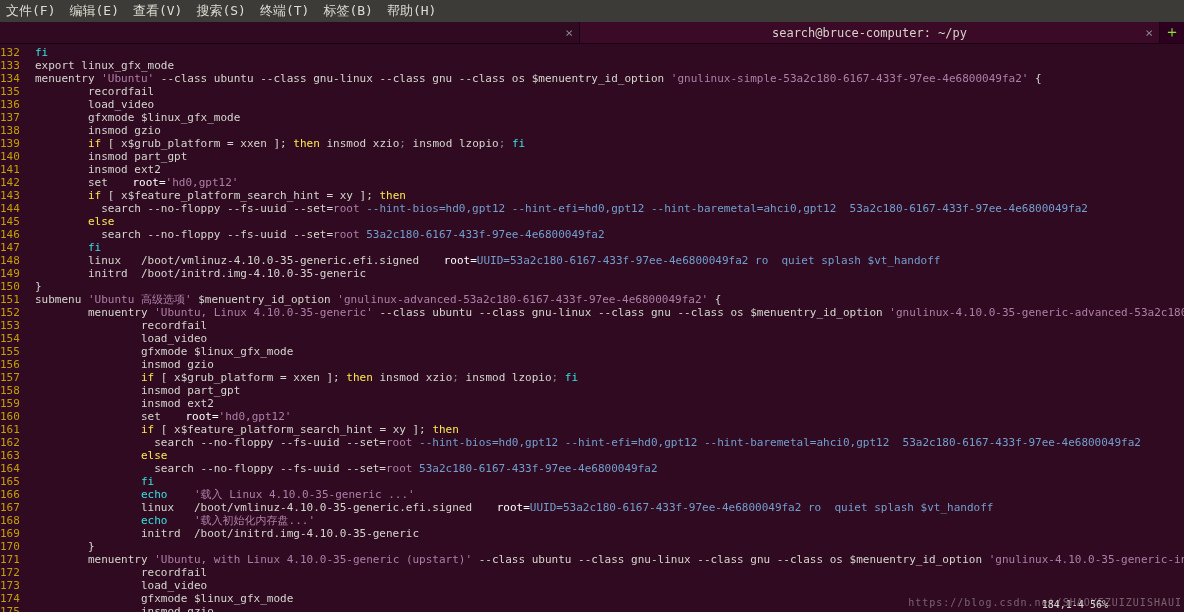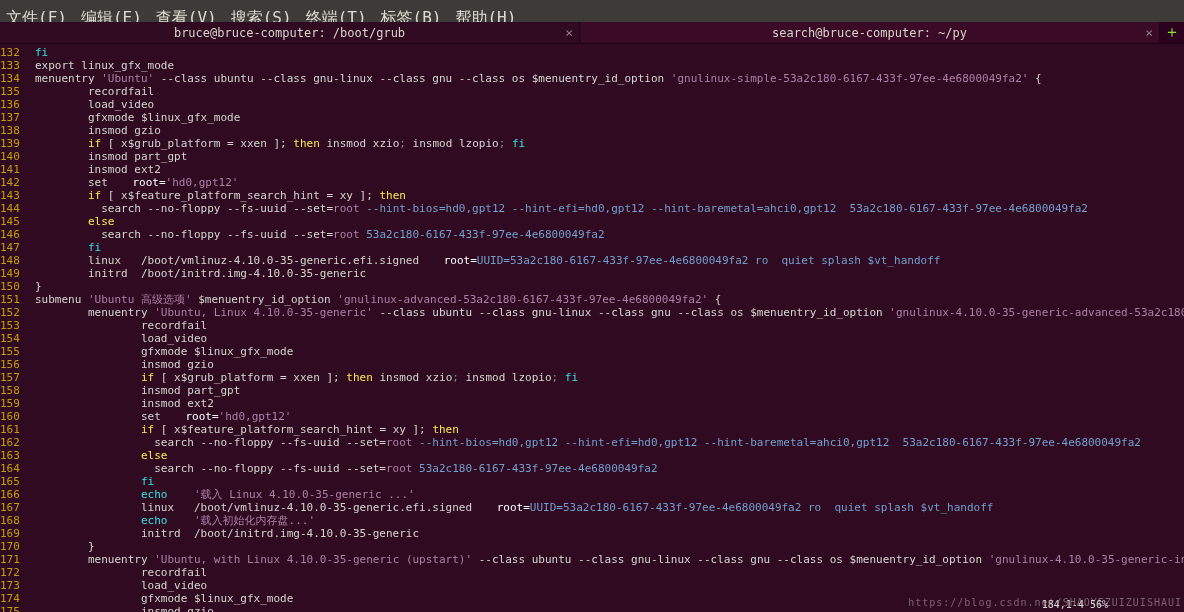--- a/index.html
+++ b/index.html
@@ -1,17 +1,17 @@
 <!DOCTYPE html>
 <html><head>
 <meta charset="utf-8">
 <style>
 * { margin:0; padding:0; box-sizing:border-box; }
 body { width:1184px; height:612px; background:#2c001e; font-family:"DejaVu Sans Mono","Ubuntu Mono",monospace; font-size:11px; overflow:hidden; position:relative; }
-.menubar { height:22px; background:#3c3b37; color:#dfdbd2; display:flex; align-items:flex-start; padding:8px 6px; font-size:16px; }
+.menubar { height:22px; background:#3c3b37; color:#dfdbd2; display:flex; align-items:center; padding:8px 6px; font-size:13px; }
 .menubar span { margin-right:14px; cursor:pointer; }
 .tabbar { height:22px; background:#2c001e; display:flex; border-bottom:1px solid #1a0012; }
 .tab { flex:1; display:flex; align-items:center; justify-content:center; position:relative; color:#d7d3cb; font-size:12px; border-right:1px solid #1a0012; background:#3a0a26; }
 .tab.active { background:#300a20; }
 .tab .close { position:absolute; right:6px; color:#888; font-size:13px; cursor:pointer; }
 .addtab { width:24px; display:flex; align-items:center; justify-content:center; color:#8ae234; font-size:16px; cursor:pointer; }
 .terminal { position:absolute; top:44px; left:0; right:0; bottom:0; background:#300a20; padding:2px 4px 2px 0; color:#d3d7cf; line-height:13px; white-space:pre; overflow:hidden; }
 .gutter { display:inline-block; width:28px; text-align:left; color:#c4a000; margin-right:7px; }
 .kw-if { color:#fce94f; }
 .kw-then { color:#fce94f; }
@@ -32,21 +32,20 @@
     <span>文件(F)</span>
     <span>编辑(E)</span>
     <span>查看(V)</span>
     <span>搜索(S)</span>
     <span>终端(T)</span>
     <span>标签(B)</span>
     <span>帮助(H)</span>
   </div>
 <div class="tabbar">
     <div class="tab active">
-      <span>bruce@bruce-computer: /boot/grub</span>
       <span class="close">×</span>
     </div>
     <div class="tab">
       <span>search@bruce-computer: ~/py</span>
       <span class="close">×</span>
     </div>
     <div class="addtab">＋</div>
   </div>
 <div class="terminal"><div><span class="gutter">132</span><span class="cmd">fi</span></div><div><span class="gutter">133</span><span>export</span><span> linux_gfx_mode</span></div><div><span class="gutter">134</span><span>menuentry </span><span class="str">'Ubuntu'</span><span> --class ubuntu --class gnu-linux --class gnu --class os $menuentry_id_option </span><span class="str">'gnulinux-simple-53a2c180-6167-433f-97ee-4e6800049fa2'</span><span> {</span></div><div><span class="gutter">135</span><span>        recordfail</span></div><div><span class="gutter">136</span><span>        load_video</span></div><div><span class="gutter">137</span><span>        gfxmode $linux_gfx_mode</span></div><div><span class="gutter">138</span><span>        insmod gzio</span></div><div><span class="gutter">139</span><span>        </span><span class="kw-if">if</span><span> [ x$grub_platform = xxen ]; </span><span class="kw-then">then</span><span> insmod xzio</span><span class="dim">; </span><span>insmod lzopio</span><span class="dim">; </span><span class="cmd">fi</span></div><div><span class="gutter">140</span><span>        insmod part_gpt</span></div><div><span class="gutter">141</span><span>        insmod ext2</span></div><div><span class="gutter">142</span><span>        </span><span>set</span><span> </span><span class="eq">root=</span><span class="str">'hd0,gpt12'</span></div><div><span class="gutter">143</span><span>        </span><span class="kw-if">if</span><span> [ x$feature_platform_search_hint = xy ]; </span><span class="kw-then">then</span></div><div><span class="gutter">144</span><span>          search --no-floppy --fs-uuid --set=</span><span class="root">root</span><span class="opt"> --hint-bios=hd0,gpt12 --hint-efi=hd0,gpt12 --hint-baremetal=ahci0,gpt12  53a2c180-6167-433f-97ee-4e6800049fa2</span></div><div><span class="gutter">145</span><span>        </span><span class="kw-else">else</span></div><div><span class="gutter">146</span><span>          search --no-floppy --fs-uuid --set=</span><span class="root">root</span><span class="opt"> 53a2c180-6167-433f-97ee-4e6800049fa2</span></div><div><span class="gutter">147</span><span>        </span><span class="cmd">fi</span></div><div><span class="gutter">148</span><span>        linux   /boot/vmlinuz-4.10.0-35-generic.efi.signed </span><span class="eq">root=</span><span class="opt">UUID=53a2c180-6167-433f-97ee-4e6800049fa2 ro  quiet splash $vt_handoff</span></div><div><span class="gutter">149</span><span>        initrd  /boot/initrd.img-4.10.0-35-generic</span></div><div><span class="gutter">150</span><span>}</span></div><div><span class="gutter">151</span><span>submenu </span><span class="str">'Ubuntu 高级选项'</span><span> $menuentry_id_option </span><span class="str">'gnulinux-advanced-53a2c180-6167-433f-97ee-4e6800049fa2'</span><span> {</span></div><div><span class="gutter">152</span><span>        menuentry </span><span class="str">'Ubuntu, Linux 4.10.0-35-generic'</span><span> --class ubuntu --class gnu-linux --class gnu --class os $menuentry_id_option </span><span class="str">'gnulinux-4.10.0-35-generic-advanced-53a2c180-6167-433f-97ee-4e6800049fa2'</span></div><div><span class="gutter">153</span><span>                recordfail</span></div><div><span class="gutter">154</span><span>                load_video</span></div><div><span class="gutter">155</span><span>                gfxmode $linux_gfx_mode</span></div><div><span class="gutter">156</span><span>                insmod gzio</span></div><div><span class="gutter">157</span><span>                </span><span class="kw-if">if</span><span> [ x$grub_platform = xxen ]; </span><span class="kw-then">then</span><span> insmod xzio</span><span class="dim">; </span><span>insmod lzopio</span><span class="dim">; </span><span class="cmd">fi</span></div><div><span class="gutter">158</span><span>                insmod part_gpt</span></div><div><span class="gutter">159</span><span>                insmod ext2</span></div><div><span class="gutter">160</span><span>                </span><span>set</span><span> </span><span class="eq">root=</span><span class="str">'hd0,gpt12'</span></div><div><span class="gutter">161</span><span>                </span><span class="kw-if">if</span><span> [ x$feature_platform_search_hint = xy ]; </span><span class="kw-then">then</span></div><div><span class="gutter">162</span><span>                  search --no-floppy --fs-uuid --set=</span><span class="root">root</span><span class="opt"> --hint-bios=hd0,gpt12 --hint-efi=hd0,gpt12 --hint-baremetal=ahci0,gpt12  53a2c180-6167-433f-97ee-4e6800049fa2</span></div><div><span class="gutter">163</span><span>                </span><span class="kw-else">else</span></div><div><span class="gutter">164</span><span>                  search --no-floppy --fs-uuid --set=</span><span class="root">root</span><span class="opt"> 53a2c180-6167-433f-97ee-4e6800049fa2</span></div><div><span class="gutter">165</span><span>                </span><span class="cmd">fi</span></div><div><span class="gutter">166</span><span>                </span><span class="cmd">echo</span><span>    </span><span class="str">'载入 Linux 4.10.0-35-generic ...'</span></div><div><span class="gutter">167</span><span>                linux   /boot/vmlinuz-4.10.0-35-generic.efi.signed </span><span class="eq">root=</span><span class="opt">UUID=53a2c180-6167-433f-97ee-4e6800049fa2 ro  quiet splash $vt_handoff</span></div><div><span class="gutter">168</span><span>                </span><span class="cmd">echo</span><span>    </span><span class="str">'载入初始化内存盘...'</span></div><div><span class="gutter">169</span><span>                initrd  /boot/initrd.img-4.10.0-35-generic</span></div><div><span class="gutter">170</span><span>        }</span></div><div><span class="gutter">171</span><span>        menuentry </span><span class="str">'Ubuntu, with Linux 4.10.0-35-generic (upstart)'</span><span> --class ubuntu --class gnu-linux --class gnu --class os $menuentry_id_option </span><span class="str">'gnulinux-4.10.0-35-generic-init-upstart-53a2c180-6167-433f-97ee-4e6800049fa2'</span></div><div><span class="gutter">172</span><span>                recordfail</span></div><div><span class="gutter">173</span><span>                load_video</span></div><div><span class="gutter">174</span><span>                gfxmode $linux_gfx_mode</span></div><div><span class="gutter">175</span><span>                insmod gzio</span></div></div>
 <div class="status">184,1-4        56%</div>

